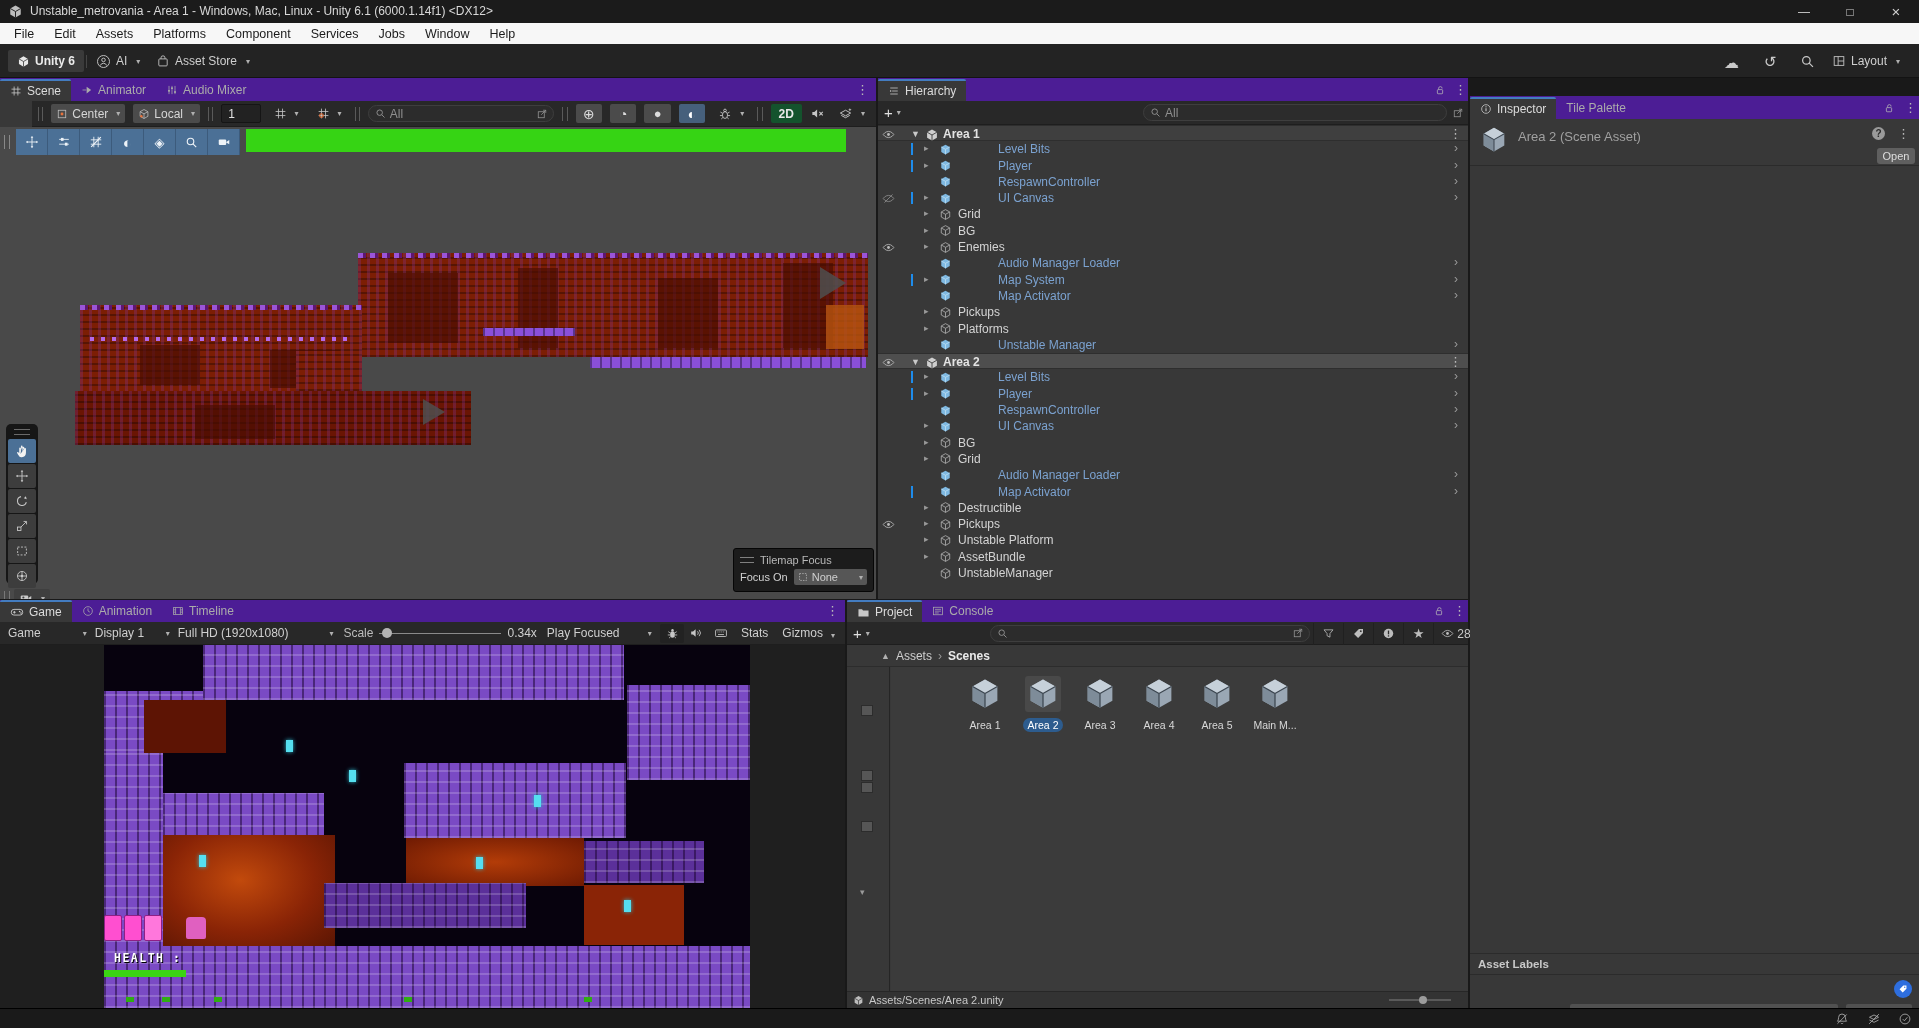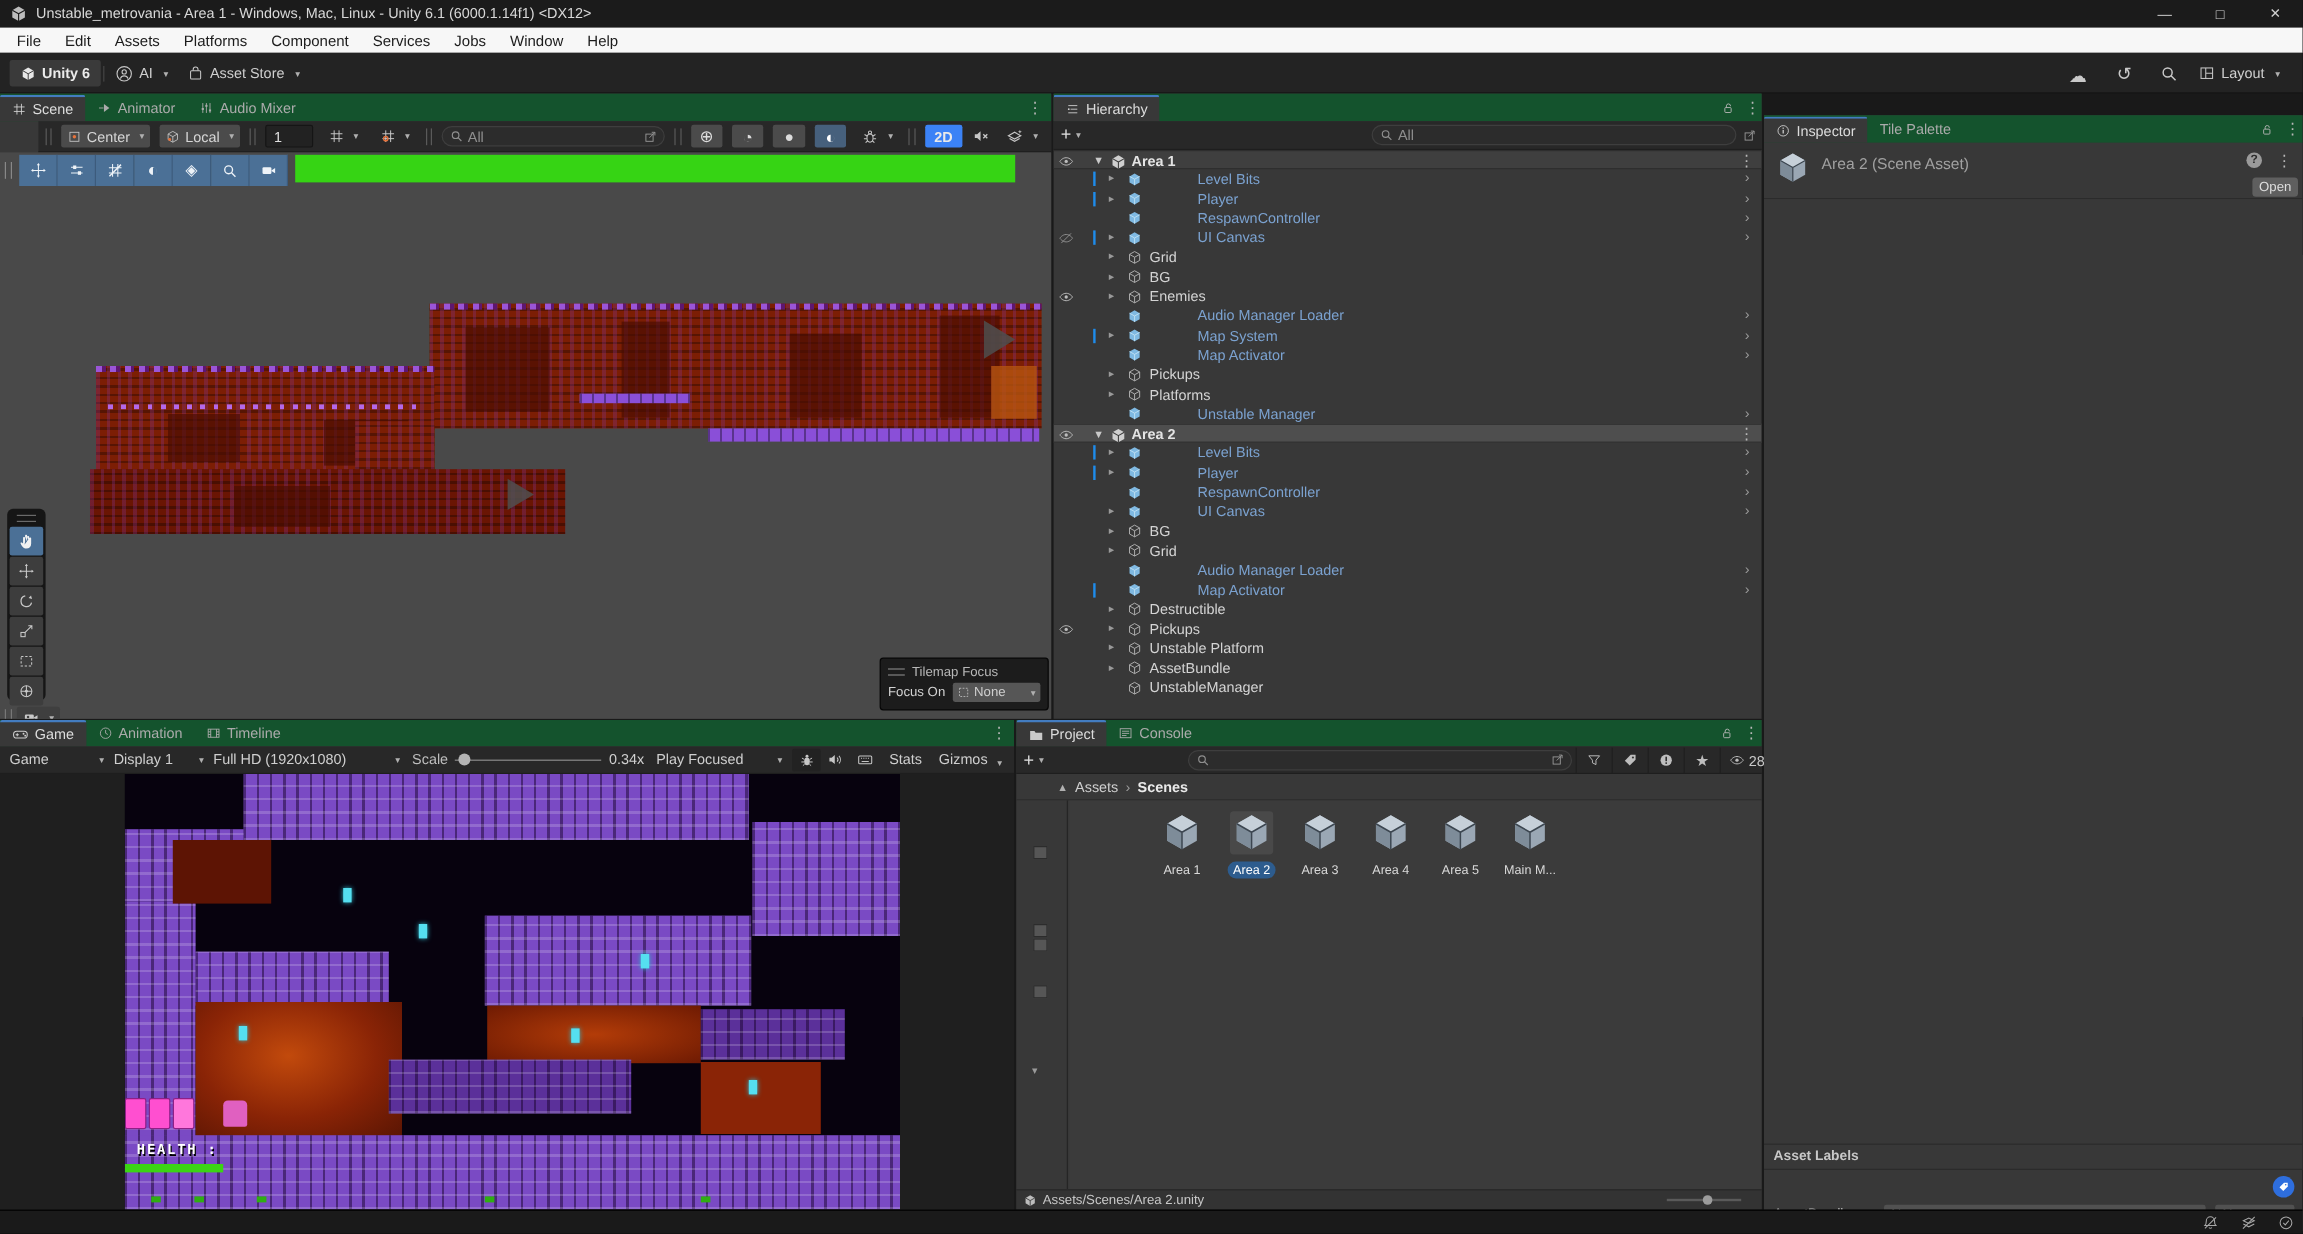--- a/index.html
+++ b/index.html
@@ -19,21 +19,21 @@
   
   #menubar{left:0;top:23px;width:1919px;height:21px;background:#f7f7f7;display:flex;align-items:center;padding-left:4px;box-sizing:border-box;}
   #menubar span{padding:0 10px;color:#1b1b1b;font-size:12.5px;}
   
   #maintoolbar{left:0;top:44px;width:1919px;height:34px;background:#232323;border-bottom:1px solid #131313;box-sizing:border-box;}
   .tbtn{position:absolute;top:6px;height:22px;display:flex;align-items:center;gap:5px;color:#cfcfcf;}
   #unity-badge{left:8px;background:#3a3a3a;border-radius:2px;padding:0 9px;color:#ececec;font-weight:bold;}
   .playbtn{position:absolute;top:51px;width:30px;height:21px;background:#3c3c3c;border-radius:3px;display:flex;align-items:center;justify-content:center;color:#c6c6c6;}
   
   .panel{position:absolute;background:#383838;}
-  .tabstrip{position:absolute;left:0;top:0;right:0;height:23px;background:#14532d;display:flex;align-items:flex-end;}
+  .tabstrip{position:absolute;left:0;top:0;right:0;height:23px;background:#4c1d95;display:flex;align-items:flex-end;}
   .tab{height:22px;display:flex;align-items:center;gap:5px;padding:0 10px;color:#ababab;font-size:12px;position:relative;}
   .tab.active{background:#383838;color:#dcdcdc;border-top:2px solid #437cc0;height:20px;border-radius:2px 2px 0 0;}
   .kebab{color:#b8b8b8;font-size:13px;line-height:1;}
   .ptoolbar{position:absolute;left:0;right:0;background:#282828;border-bottom:1px solid #1e1e1e;box-sizing:border-box;}
   .searchbox{position:absolute;height:17px;background:#2c2c2c;border:1px solid #3e3e3e;border-radius:9px;display:flex;align-items:center;padding:0 6px;gap:4px;box-sizing:border-box;color:#8f8f8f;}
   .fieldbtn{display:flex;align-items:center;background:#4b4b4b;border-radius:2px;height:19px;padding:0 5px;gap:4px;color:#d6d6d6;}
   
   .ovcell{width:31px;height:26px;background:#4b7096;border-right:1px solid #3c5b7c;display:flex;align-items:center;justify-content:center;color:#eef3f8;font-size:13px;}
   .toolbtn{width:28px;height:24px;background:#3d3d3d;border-radius:2px;margin:1px auto;display:flex;align-items:center;justify-content:center;}
   .toolbtn.sel{background:#4b7096;}
@@ -251,21 +251,21 @@
         </span>
       <span class="fieldbtn" style="background:none;">
         <svg width="14" height="14" viewBox="0 0 16 16">
             <ellipse cx="8" cy="9.2" rx="2.9" ry="3.9" fill="none" stroke="#c6c6c6"></ellipse>
             <circle cx="8" cy="3.9" r="1.5" fill="none" stroke="#c6c6c6"></circle>
             <path d="M5.2 7.2L2.8 5.8M5 9.8H2.2M5.6 12L3.8 13.6M10.8 7.2l2.4-1.4M11 9.8h2.8M10.4 12l1.8 1.6" stroke="#c6c6c6"></path>
           </svg>
           <span class="ddarrow">▾</span>
       </span>
       <span class="grip"></span>
-      <span class="fieldbtn" style="background:#3b82f6;font-weight:bold;color:#e9e9e9;padding:0 8px;">2D</span>
+      <span class="fieldbtn" style="background:#14532d;font-weight:bold;color:#e9e9e9;padding:0 8px;">2D</span>
       <span>
         <svg width="15" height="15" viewBox="0 0 16 16">
             <path d="M2.5 6.3v3.4h2.1l3 2.6V3.7l-3 2.6z" fill="#c6c6c6"></path>
             <path d="M10 6.3l3.6 3.6M13.6 6.3L10 9.9" stroke="#c6c6c6" stroke-width="1.2"></path>
           </svg>
       </span>
       <span class="fieldbtn" style="background:none;">
         <svg width="15" height="15" viewBox="0 0 16 16">
             <path d="M2.5 7.5L8 4.5l5.5 3L8 10.5z" fill="none" stroke="#c6c6c6"></path>
             <path d="M3.5 10l4.5 2.5L12.5 10" fill="none" stroke="#c6c6c6"></path>

